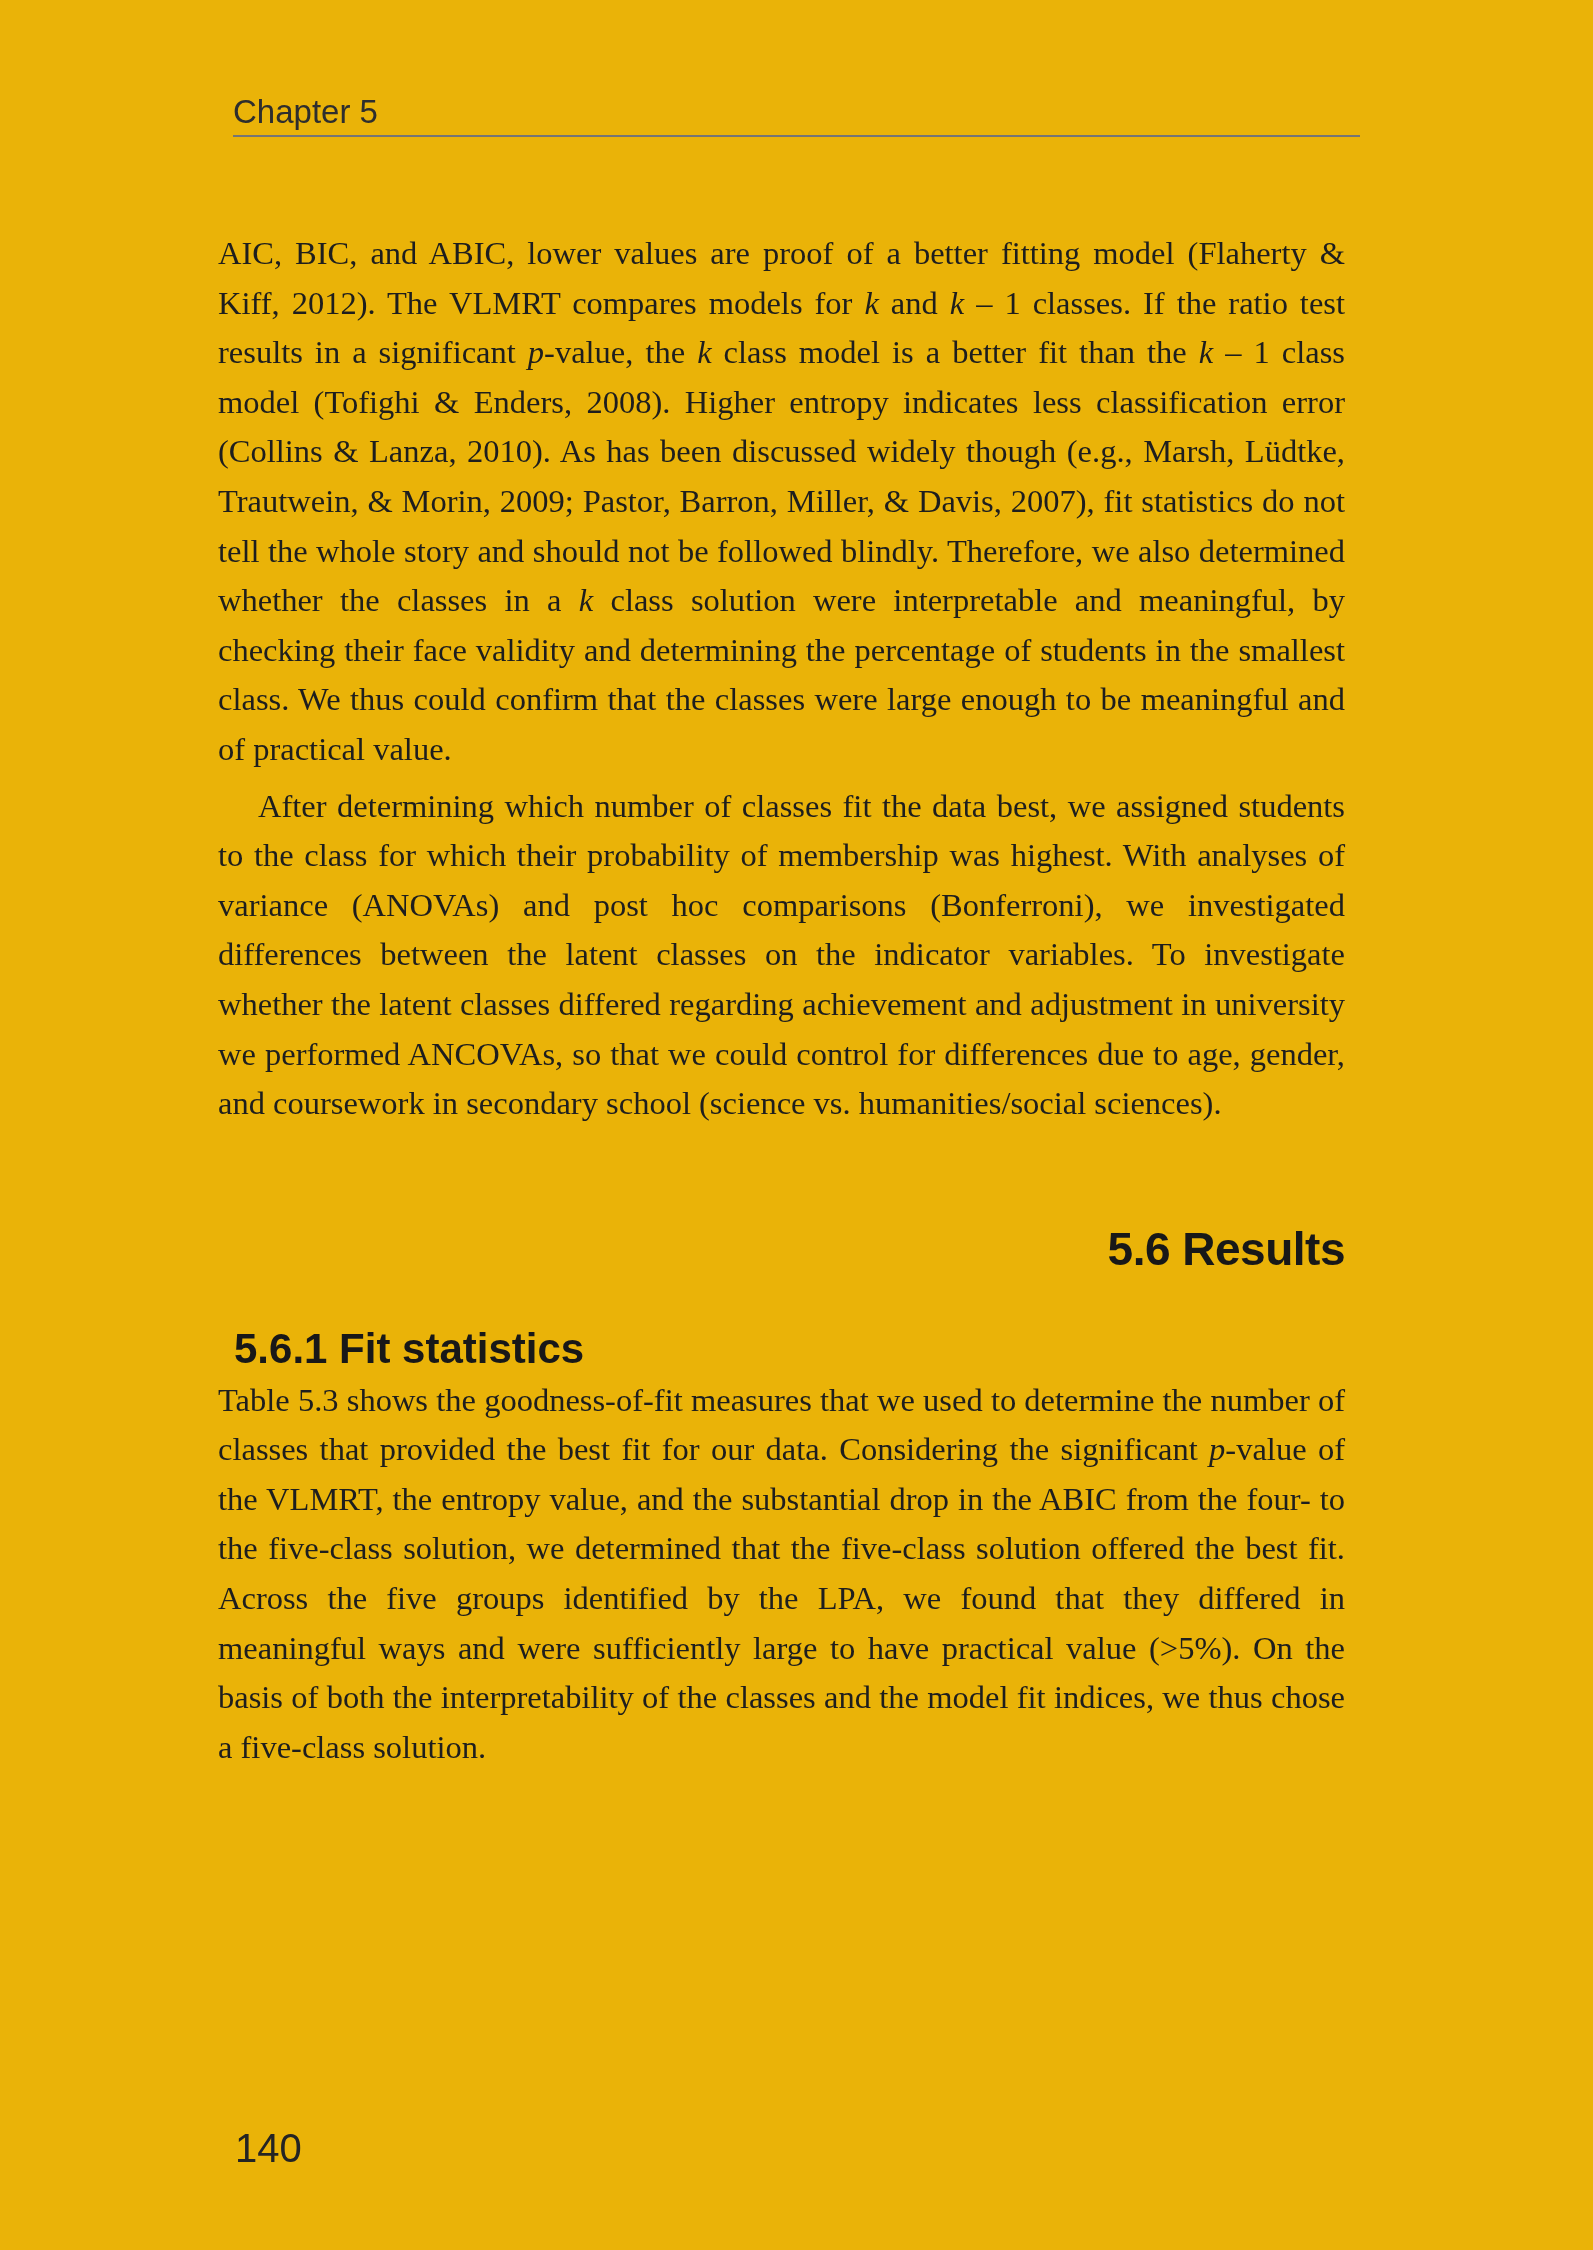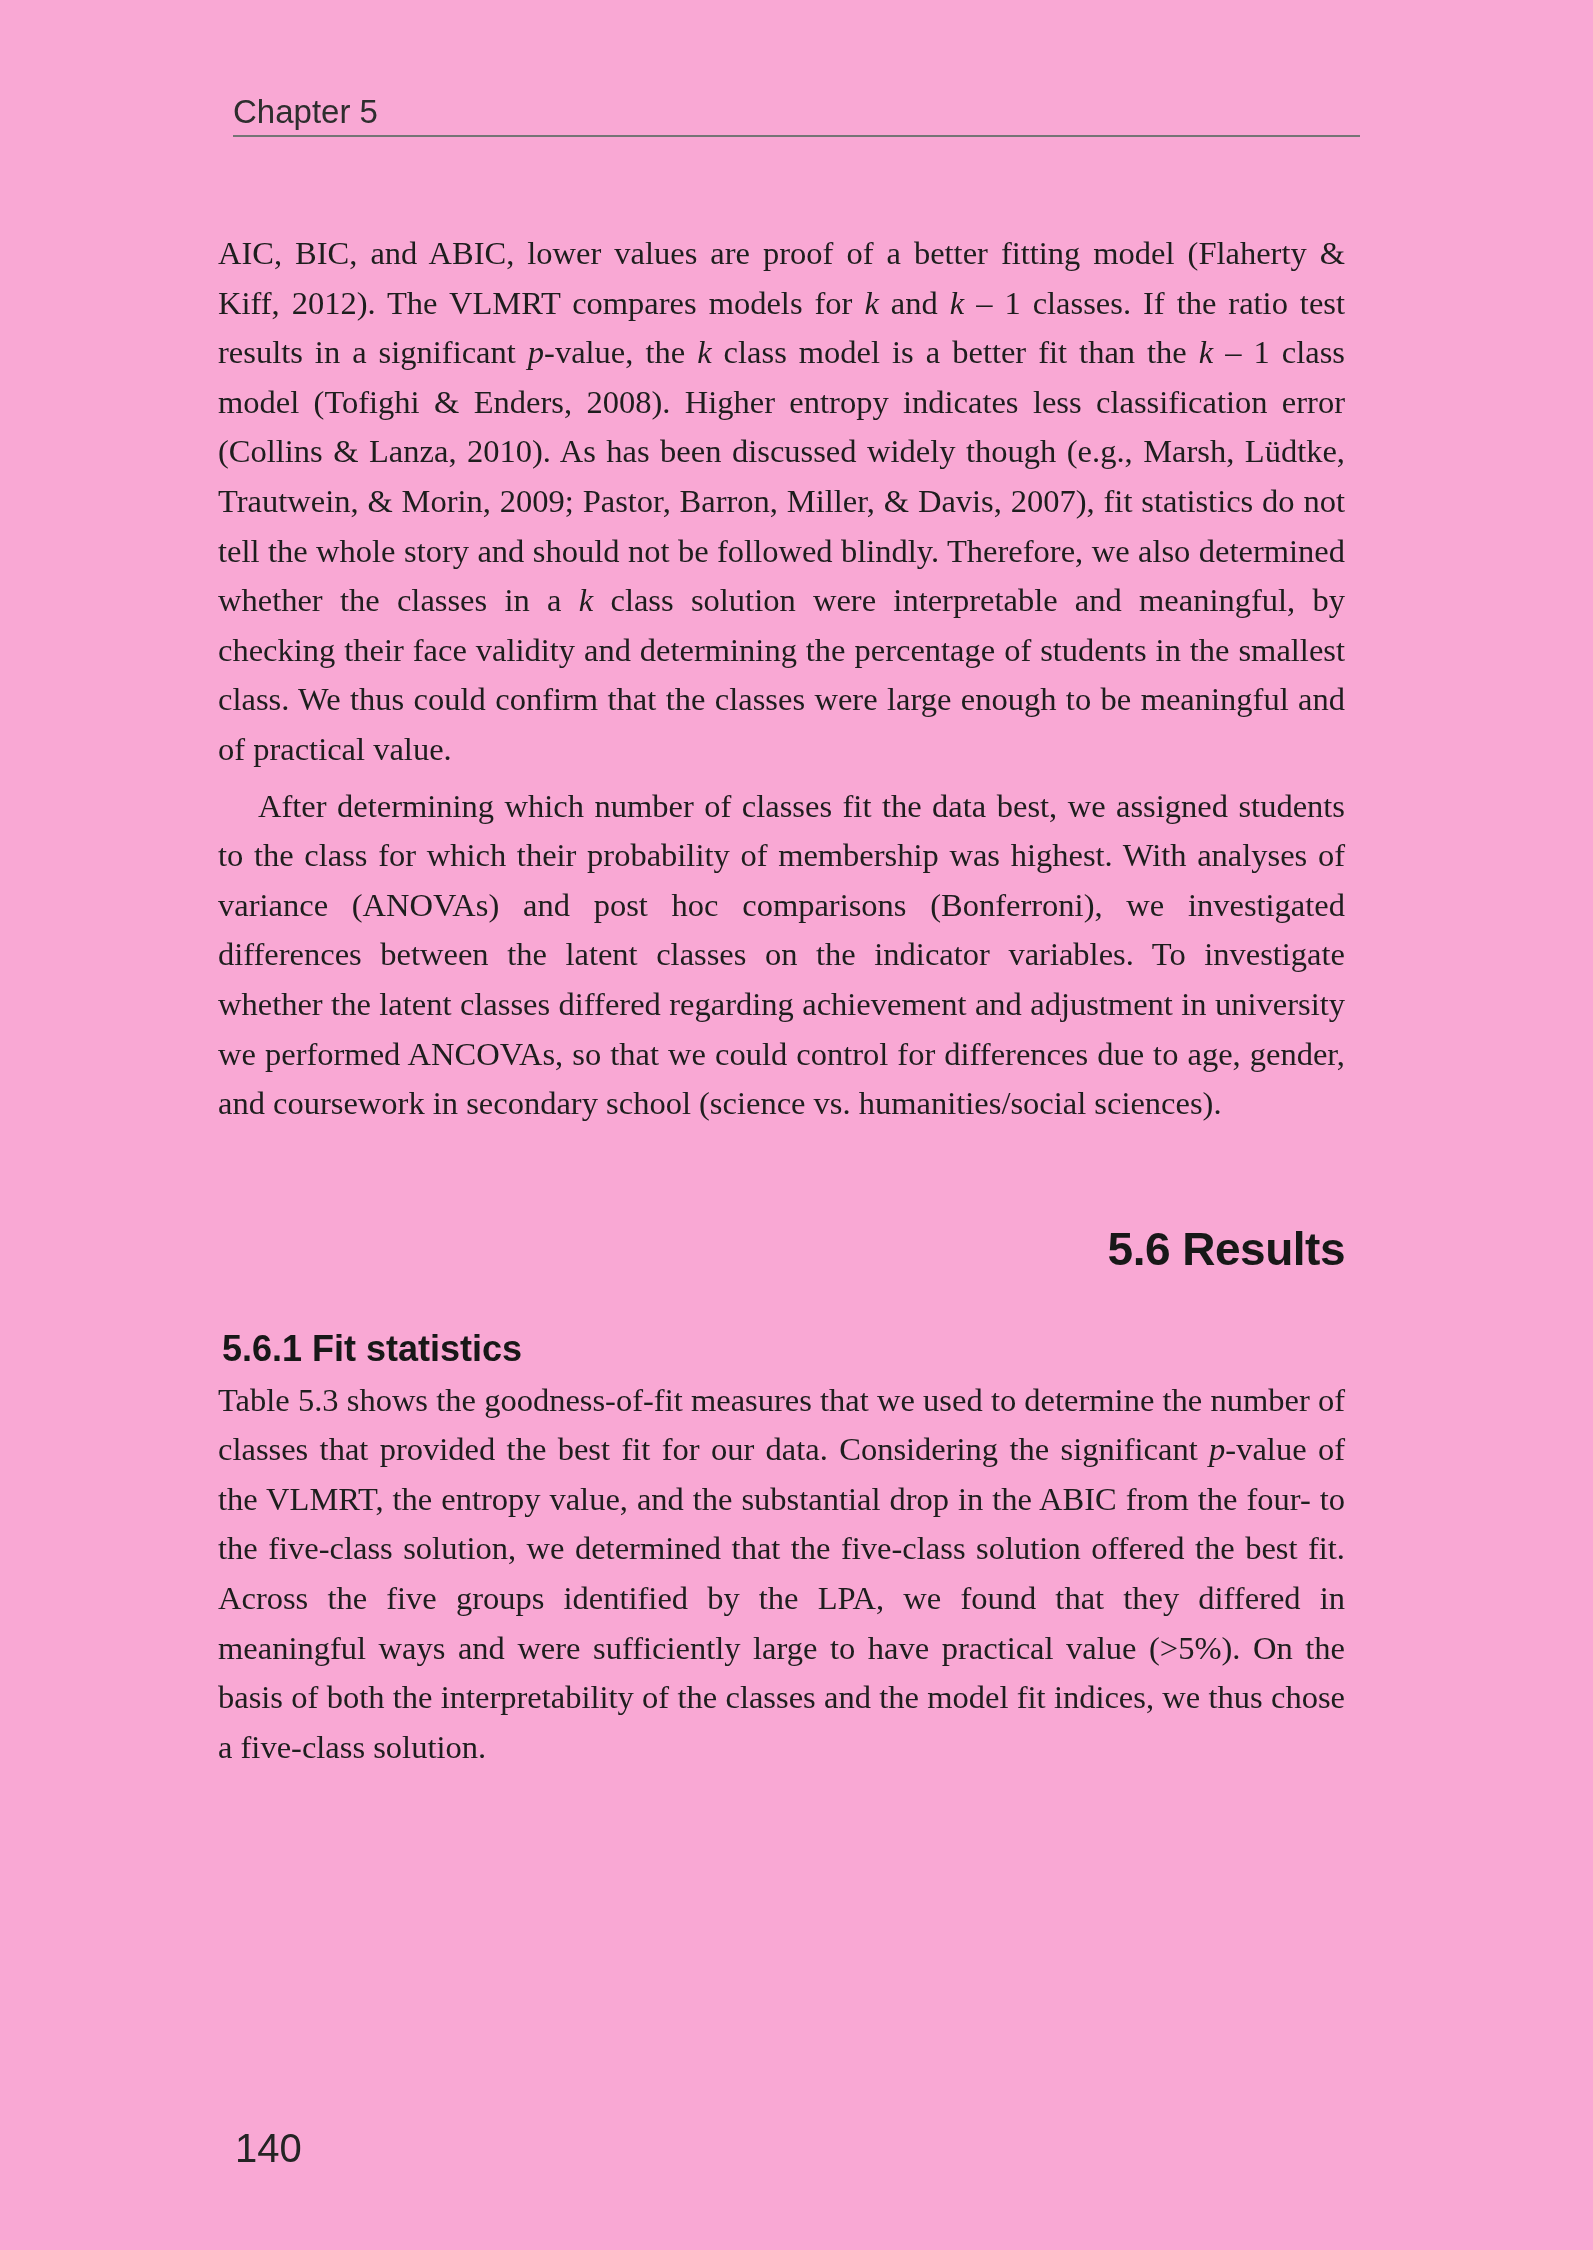--- a/index.html
+++ b/index.html
@@ -10,21 +10,21 @@
   body {
     width: 1593px;
     height: 2250px;
     position: relative;
     font-family: "Liberation Serif", serif;
     color: #1e1e1e;
   }
   .page {
     position: absolute;
     inset: 0;
-    background: #f9a8d4;
+    background: #eab308;
     overflow: hidden;
   }
   .running-header {
     position: absolute;
     left: 233px;
     top: 92px;
     font-family: "Liberation Sans", sans-serif;
     font-size: 33px;
     line-height: 1.2;
     color: #2e2e2e;
@@ -64,23 +64,23 @@
     font-size: 46px;
     line-height: 56px;
     letter-spacing: -0.5px;
     margin: 92px 0 0 0;
     color: #181818;
     text-align: right;
   }
   h3.subsection-heading {
     font-family: "Liberation Sans", sans-serif;
     font-weight: 700;
-    font-size: 36px;
+    font-size: 42px;
     line-height: 37px;
-    margin: 53px 0 9px 4px;
+    margin: 53px 0 9px 16px;
     color: #181818;
   }
   .page-number {
     position: absolute;
     left: 235px;
     top: 2124px;
     font-family: "Liberation Sans", sans-serif;
     font-size: 40px;
     line-height: 1.2;
     color: #242424;

